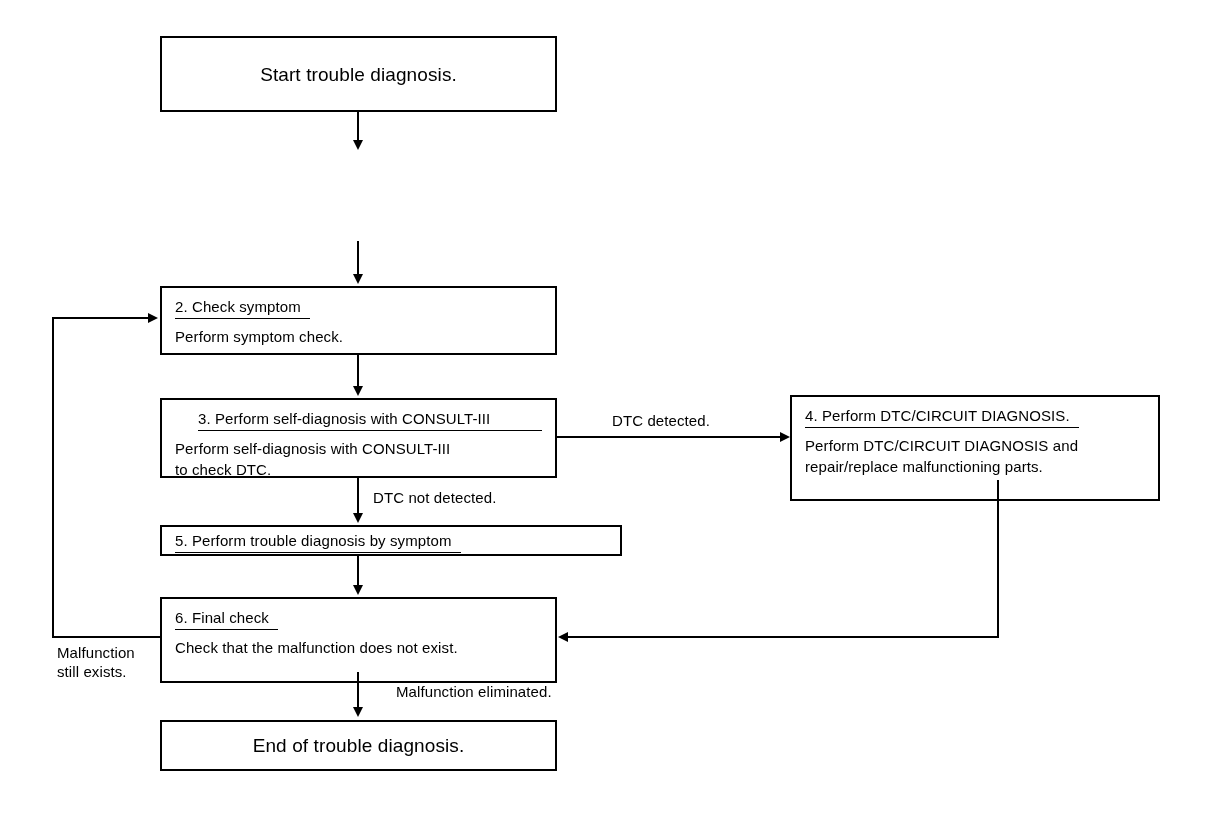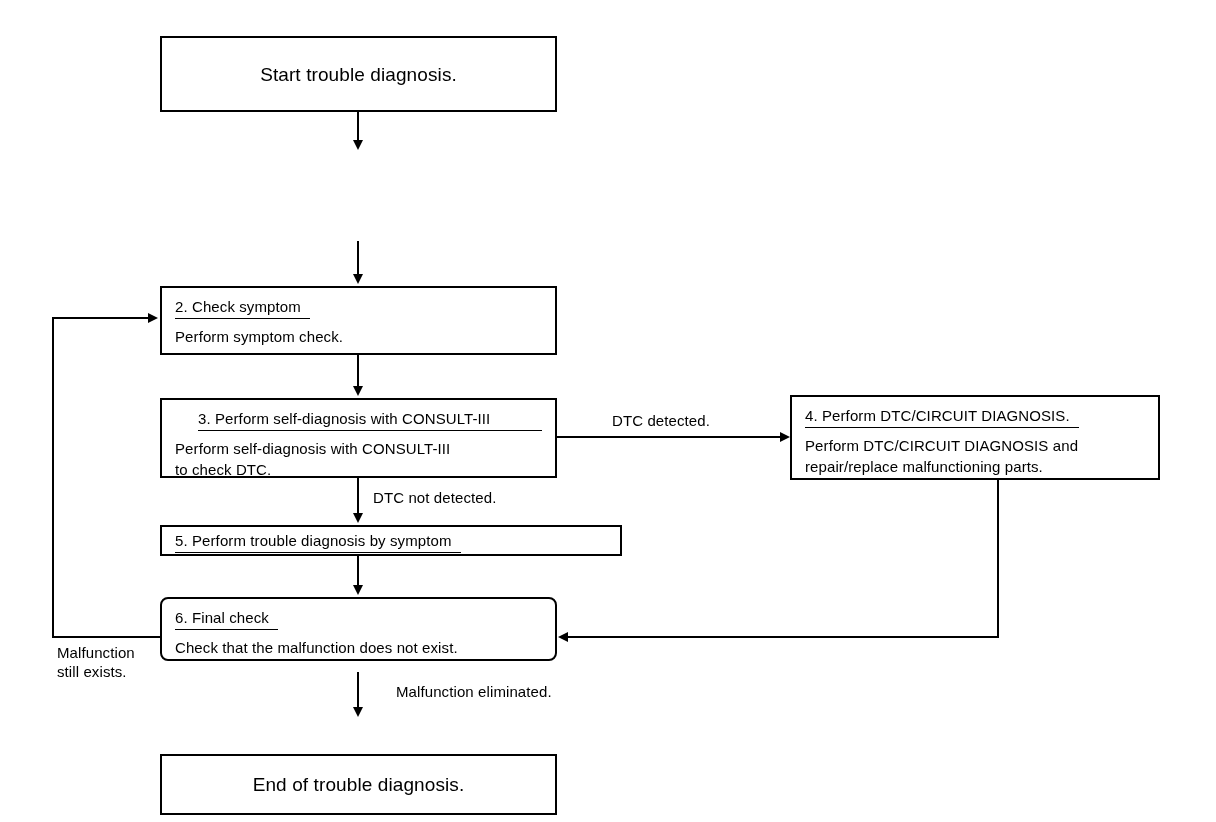--- a/index.html
+++ b/index.html
@@ -135,54 +135,54 @@
   <div class="node node-stack" style="left:160px; top:398px; width:397px; height:80px;">
     <div class="head wide">3. Perform self-diagnosis with CONSULT-III</div>
     <div class="body-text">Perform self-diagnosis with CONSULT-III
 to check DTC.</div>
   </div>
 
   <div class="hline" style="left:557px; top:436px; width:226px;"></div>
   <div class="arrow-right" style="left:780px; top:432px;"></div>
   <div class="edge-label" style="left:612px; top:411px;">DTC detected.</div>
 
-  <div class="node node-stack" style="left:790px; top:395px; width:370px; height:85px;">
+  <div class="node node-stack" style="left:790px; top:395px; width:370px; height:106px;">
     <div class="head">4. Perform DTC/CIRCUIT DIAGNOSIS.</div>
     <div class="body-text">Perform DTC/CIRCUIT DIAGNOSIS and
 repair/replace malfunctioning parts.</div>
   </div>
 
   <div class="vline" style="left:357px; top:478px; height:37px;"></div>
   <div class="arrow-down" style="left:353px; top:513px;"></div>
   <div class="edge-label" style="left:373px; top:488px;">DTC not detected.</div>
 
   <div class="node" style="left:160px; top:525px; width:462px; height:31px; padding:4px 13px 0 13px;">
     <div class="head" style="margin-bottom:0;">5. Perform trouble diagnosis by symptom</div>
   </div>
 
   <div class="vline" style="left:357px; top:556px; height:31px;"></div>
   <div class="arrow-down" style="left:353px; top:585px;"></div>
 
-  <div class="node node-stack" style="left:160px; top:597px; width:397px; height:64px;border-radius:8px;">
+  <div class="node node-stack" style="left:160px; top:597px; width:397px; height:86px;">
     <div class="head">6. Final check</div>
     <div class="body-text">Check that the malfunction does not exist.</div>
   </div>
 
   <div class="vline" style="left:997px; top:480px; height:157px;"></div>
   <div class="hline" style="left:568px; top:636px; width:431px;"></div>
   <div class="arrow-left" style="left:558px; top:632px;"></div>
 
   <div class="hline" style="left:52px; top:636px; width:110px;"></div>
   <div class="vline" style="left:52px; top:317px; height:321px;"></div>
   <div class="hline" style="left:52px; top:317px; width:97px;"></div>
   <div class="arrow-right" style="left:148px; top:313px;"></div>
   <div class="edge-label" style="left:57px; top:643px;">Malfunction
 still exists.</div>
 
   <div class="vline" style="left:357px; top:672px; height:36px;"></div>
   <div class="arrow-down" style="left:353px; top:707px;"></div>
   <div class="edge-label" style="left:373px; top:682px;margin-left:23px;">Malfunction eliminated.</div>
 
-  <div class="node node-centered" style="left:160px; top:720px; width:397px; height:61px;margin-top:34px;">
+  <div class="node node-centered" style="left:160px; top:720px; width:397px; height:51px;">
     <div class="ctext">End of trouble diagnosis.</div>
   </div>
 
 </div>
 
 </body></html>

